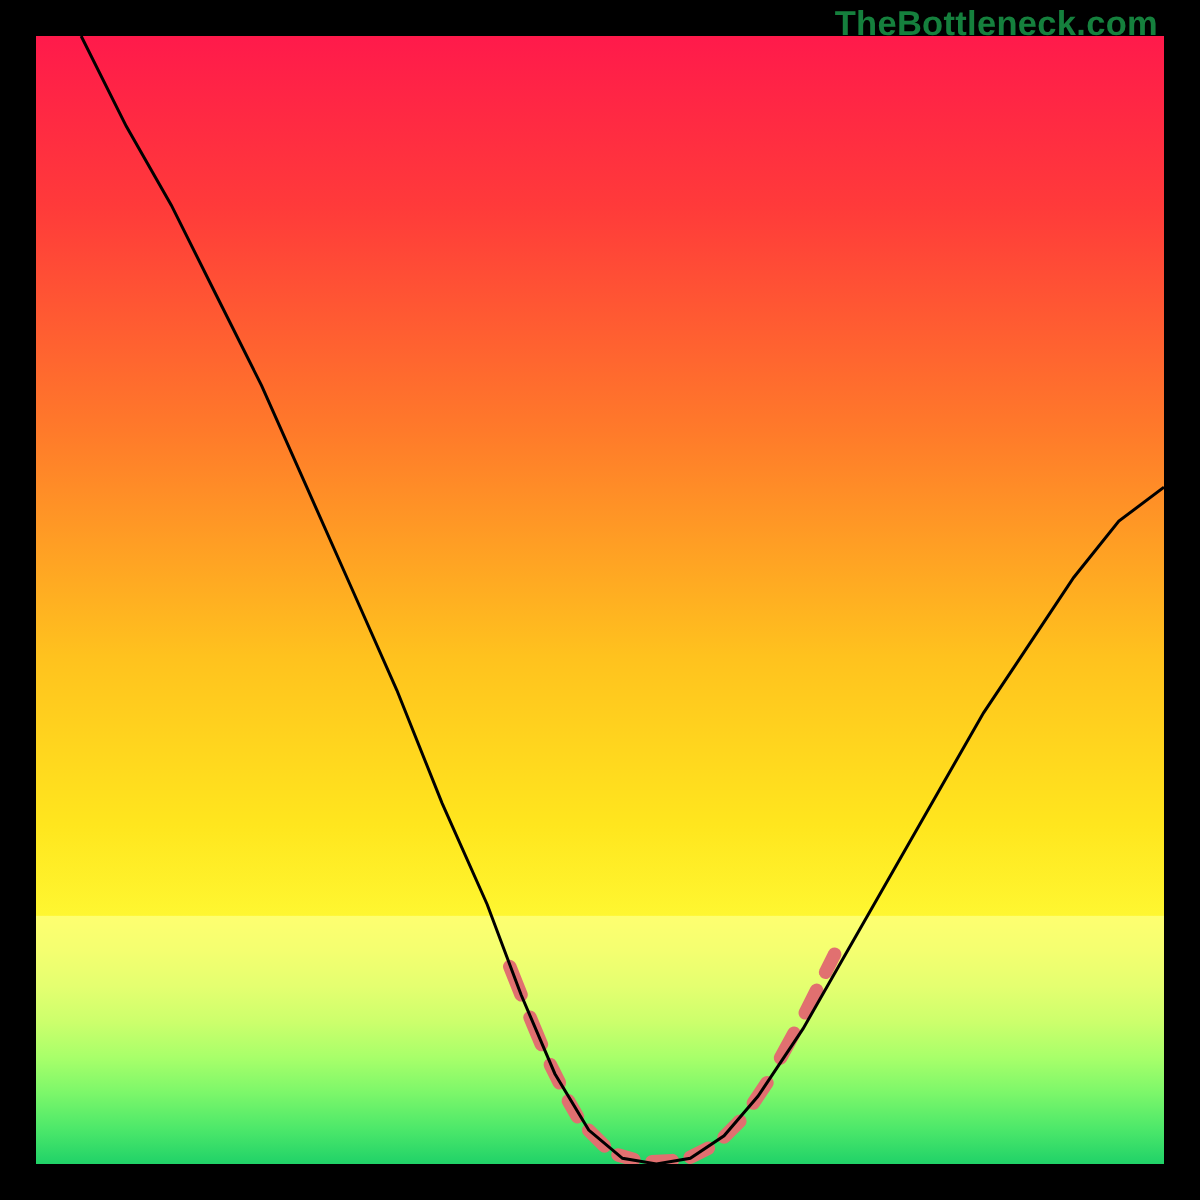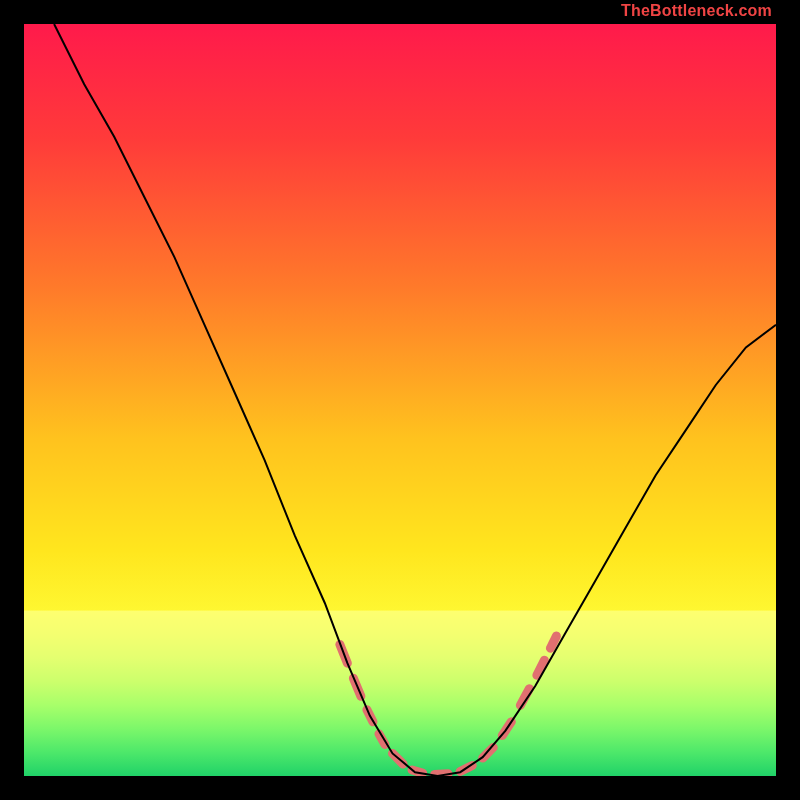--- a/index.html
+++ b/index.html
@@ -23,23 +23,23 @@
     left: 0;
     top: 0;
     width: 752px;
     height: 752px;
   }
   .watermark {
     position: absolute;
     top: 2px;
     right: 28px;
     font-family: Arial, Helvetica, sans-serif;
-    font-size: 16px;
+    font-size: 23px;
     font-weight: 600;
-    color: #ef4444;
+    color: #15803d;
     letter-spacing: 0.2px;
   }
 </style>
 </head>
 <body>
 
 <div class="watermark">TheBottleneck.com</div>
 
 <div class="frame">
   <svg class="plot" viewBox="0 0 752 752" preserveAspectRatio="none">

